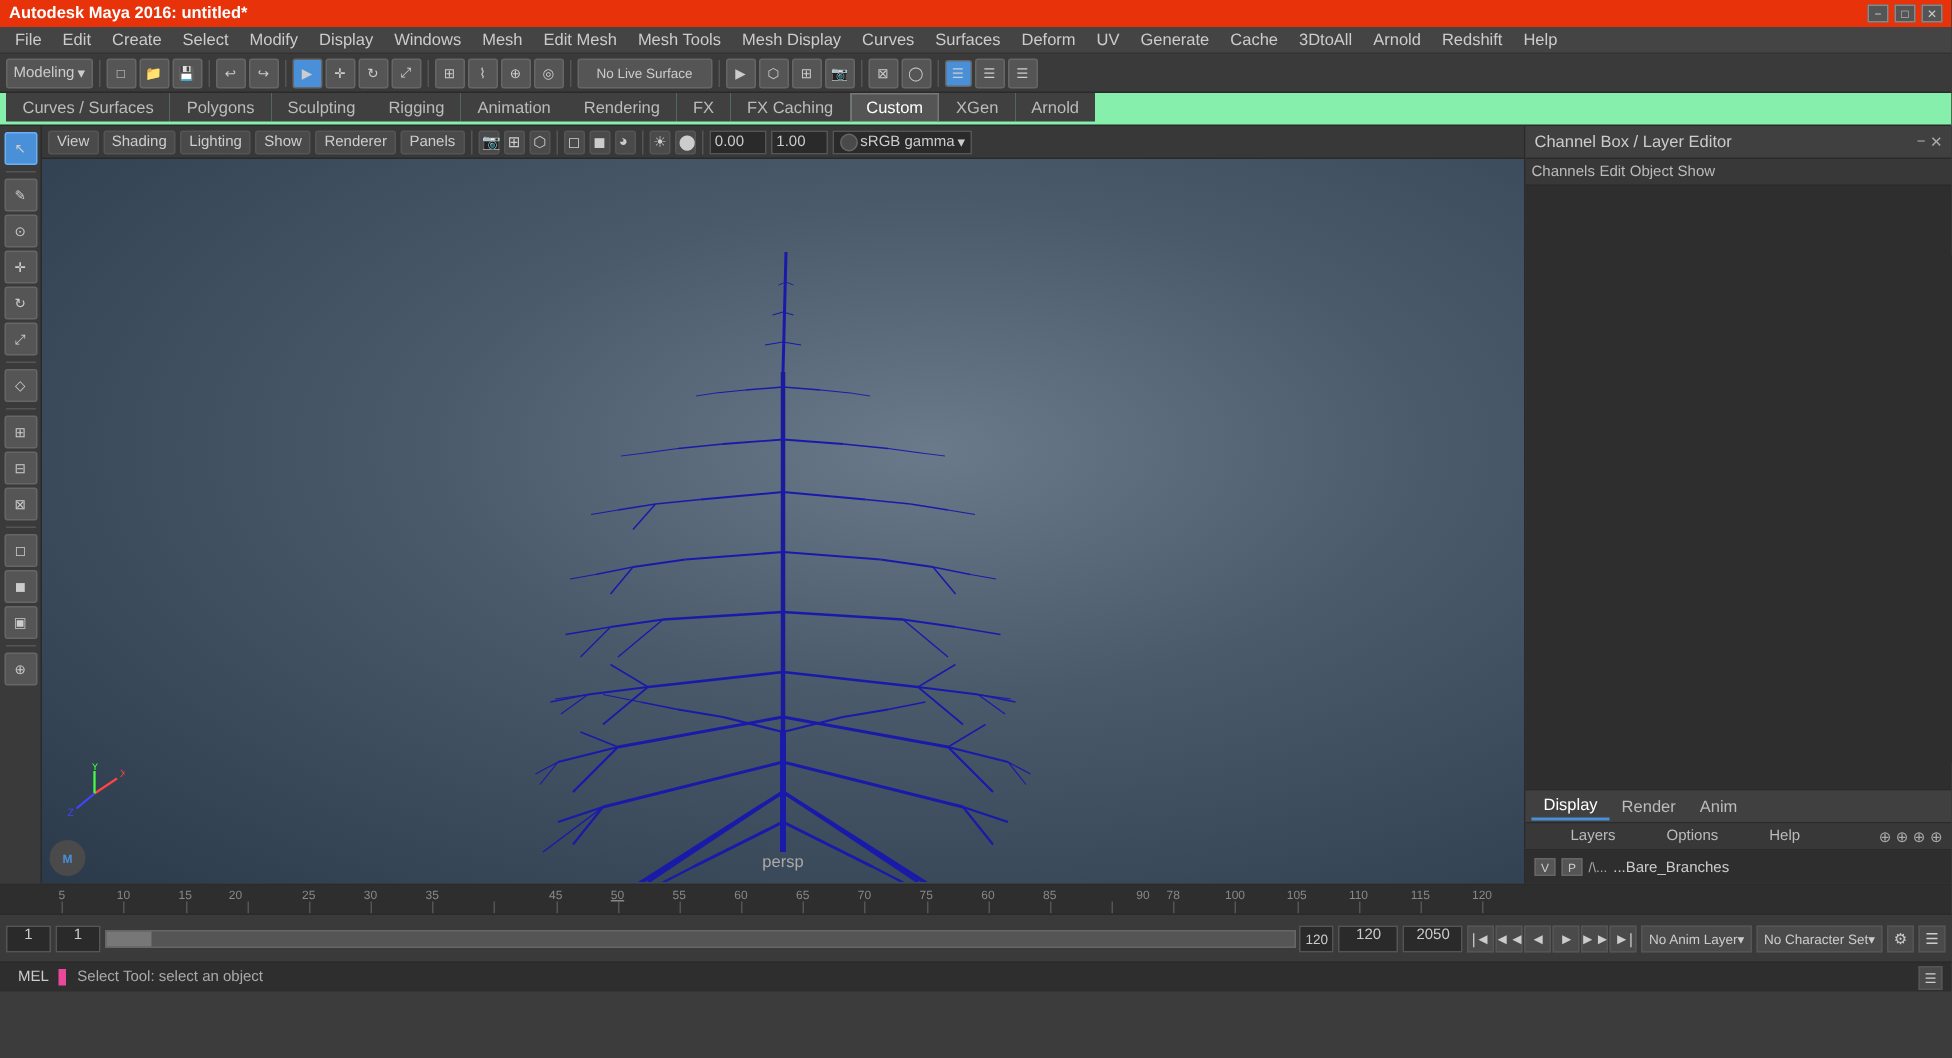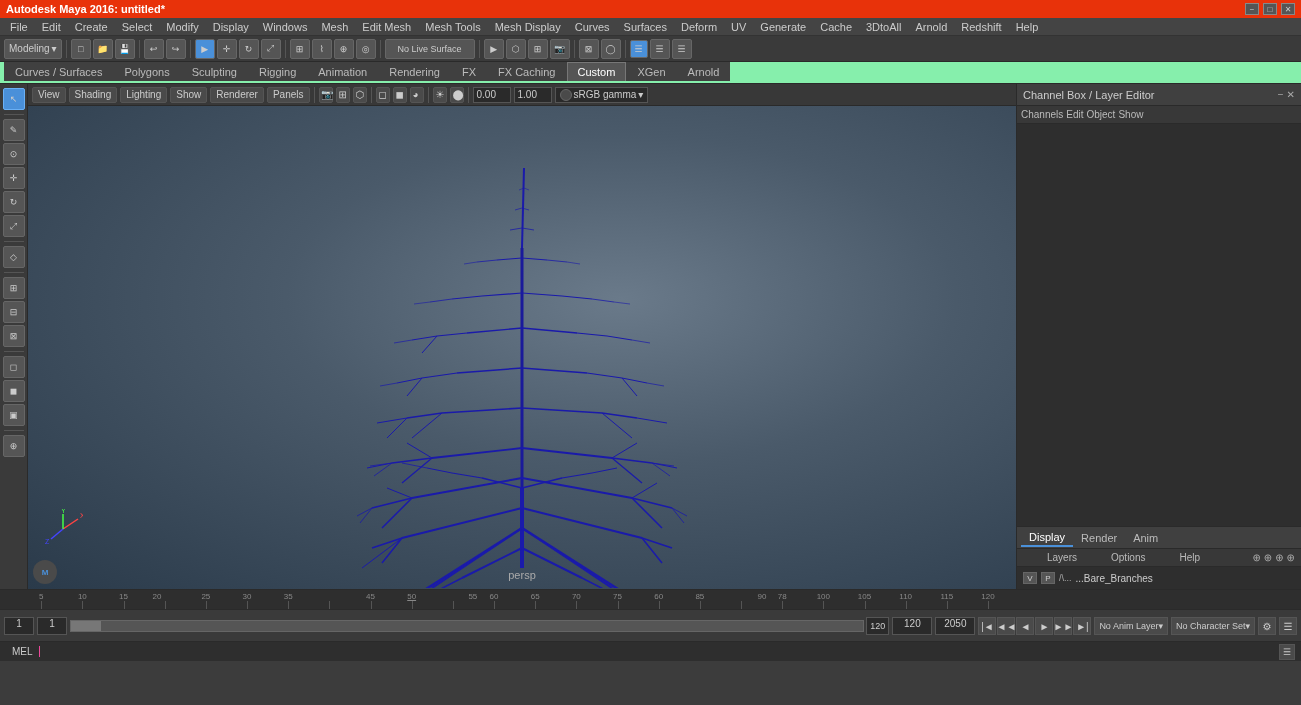--- a/index.html
+++ b/index.html
@@ -482,21 +482,21 @@
     }
     #status-text {
       font-size: 10px;
       color: #aaa;
       flex: 1;
     }
     #mel-label {
       font-size: 10px;
       color: #ccc;
       padding: 0 6px;
-      border-right: 1px solid #ec4899;
+      border-right: 5px solid #ec4899;
     }
 
     .playback-controls {
       display: flex;
       gap: 1px;
     }
   </style>
 </head>
 <body>
 
@@ -844,21 +844,21 @@
       <div style="position: absolute; top: 2px; left: 247px; font-size: 8px; color: rgb(136, 136, 136); transform: translateX(-50%);">30</div>
       <div style="position: absolute; bottom: 0px; left: 288.167px; width: 1px; height: 8px; background: rgb(85, 85, 85);"></div>
       <div style="position: absolute; top: 2px; left: 288.167px; font-size: 8px; color: rgb(136, 136, 136); transform: translateX(-50%);">35</div>
       <div style="position: absolute; bottom: 0px; left: 329.333px; width: 1px; height: 8px; background: rgb(85, 85, 85);"></div>
       <div style="position: absolute; top: 20px; left: 329.333px; font-size: 8px; color: rgb(136, 136, 136); transform: translateX(-50%);">40</div>
       <div style="position: absolute; bottom: 0px; left: 370.5px; width: 1px; height: 8px; background: rgb(85, 85, 85);"></div>
       <div style="position: absolute; top: 2px; left: 370.5px; font-size: 8px; color: rgb(136, 136, 136); transform: translateX(-50%);">45</div>
       <div style="position: absolute; bottom: 0px; left: 411.667px; width: 1px; height: 8px; background: rgb(85, 85, 85);"></div>
       <div style="position: absolute; top: 2px; left: 411.667px; font-size: 8px; color: rgb(136, 136, 136); transform: translateX(-50%); text-decoration: underline;">50</div>
       <div style="position: absolute; bottom: 0px; left: 452.833px; width: 1px; height: 8px; background: rgb(85, 85, 85);"></div>
-      <div style="position: absolute; top: 2px; left: 452.833px; font-size: 8px; color: rgb(136, 136, 136); transform: translateX(-50%); margin-left: 20px;">55</div>
+      <div style="position: absolute; top: 2px; left: 452.833px; font-size: 8px; color: rgb(136, 136, 136); transform: translateX(-50%);">55</div>
       <div style="position: absolute; bottom: 0px; left: 494px; width: 1px; height: 8px; background: rgb(85, 85, 85);"></div>
       <div style="position: absolute; top: 2px; left: 494px; font-size: 8px; color: rgb(136, 136, 136); transform: translateX(-50%);">60</div>
       <div style="position: absolute; bottom: 0px; left: 535.167px; width: 1px; height: 8px; background: rgb(85, 85, 85);"></div>
       <div style="position: absolute; top: 2px; left: 535.167px; font-size: 8px; color: rgb(136, 136, 136); transform: translateX(-50%);">65</div>
       <div style="position: absolute; bottom: 0px; left: 576.333px; width: 1px; height: 8px; background: rgb(85, 85, 85);"></div>
       <div style="position: absolute; top: 2px; left: 576.333px; font-size: 8px; color: rgb(136, 136, 136); transform: translateX(-50%);">70</div>
       <div style="position: absolute; bottom: 0px; left: 617.5px; width: 1px; height: 8px; background: rgb(85, 85, 85);"></div>
       <div style="position: absolute; top: 2px; left: 617.5px; font-size: 8px; color: rgb(136, 136, 136); transform: translateX(-50%);">75</div>
       <div style="position: absolute; bottom: 0px; left: 658.667px; width: 1px; height: 8px; background: rgb(85, 85, 85);"></div>
       <div style="position: absolute; top: 2px; left: 658.667px; font-size: 8px; color: rgb(136, 136, 136); transform: translateX(-50%);">60</div>
@@ -907,16 +907,17 @@
       <span>No Character Set</span>
       <span>▾</span>
     </div>
     <div class="tl-btn">⚙</div>
     <div class="tl-btn">☰</div>
   </div>
 </div>
 
 <div id="status-bar">
   <span id="mel-label">MEL</span>
+  <span id="status-text">Select Tool: select an object</span>
   <div style="margin-left:auto; display:flex; gap:3px;">
     <div class="tl-btn" style="width:16px; height:16px; font-size:9px;">☰</div>
   </div>
 </div>
 
 </body></html>

